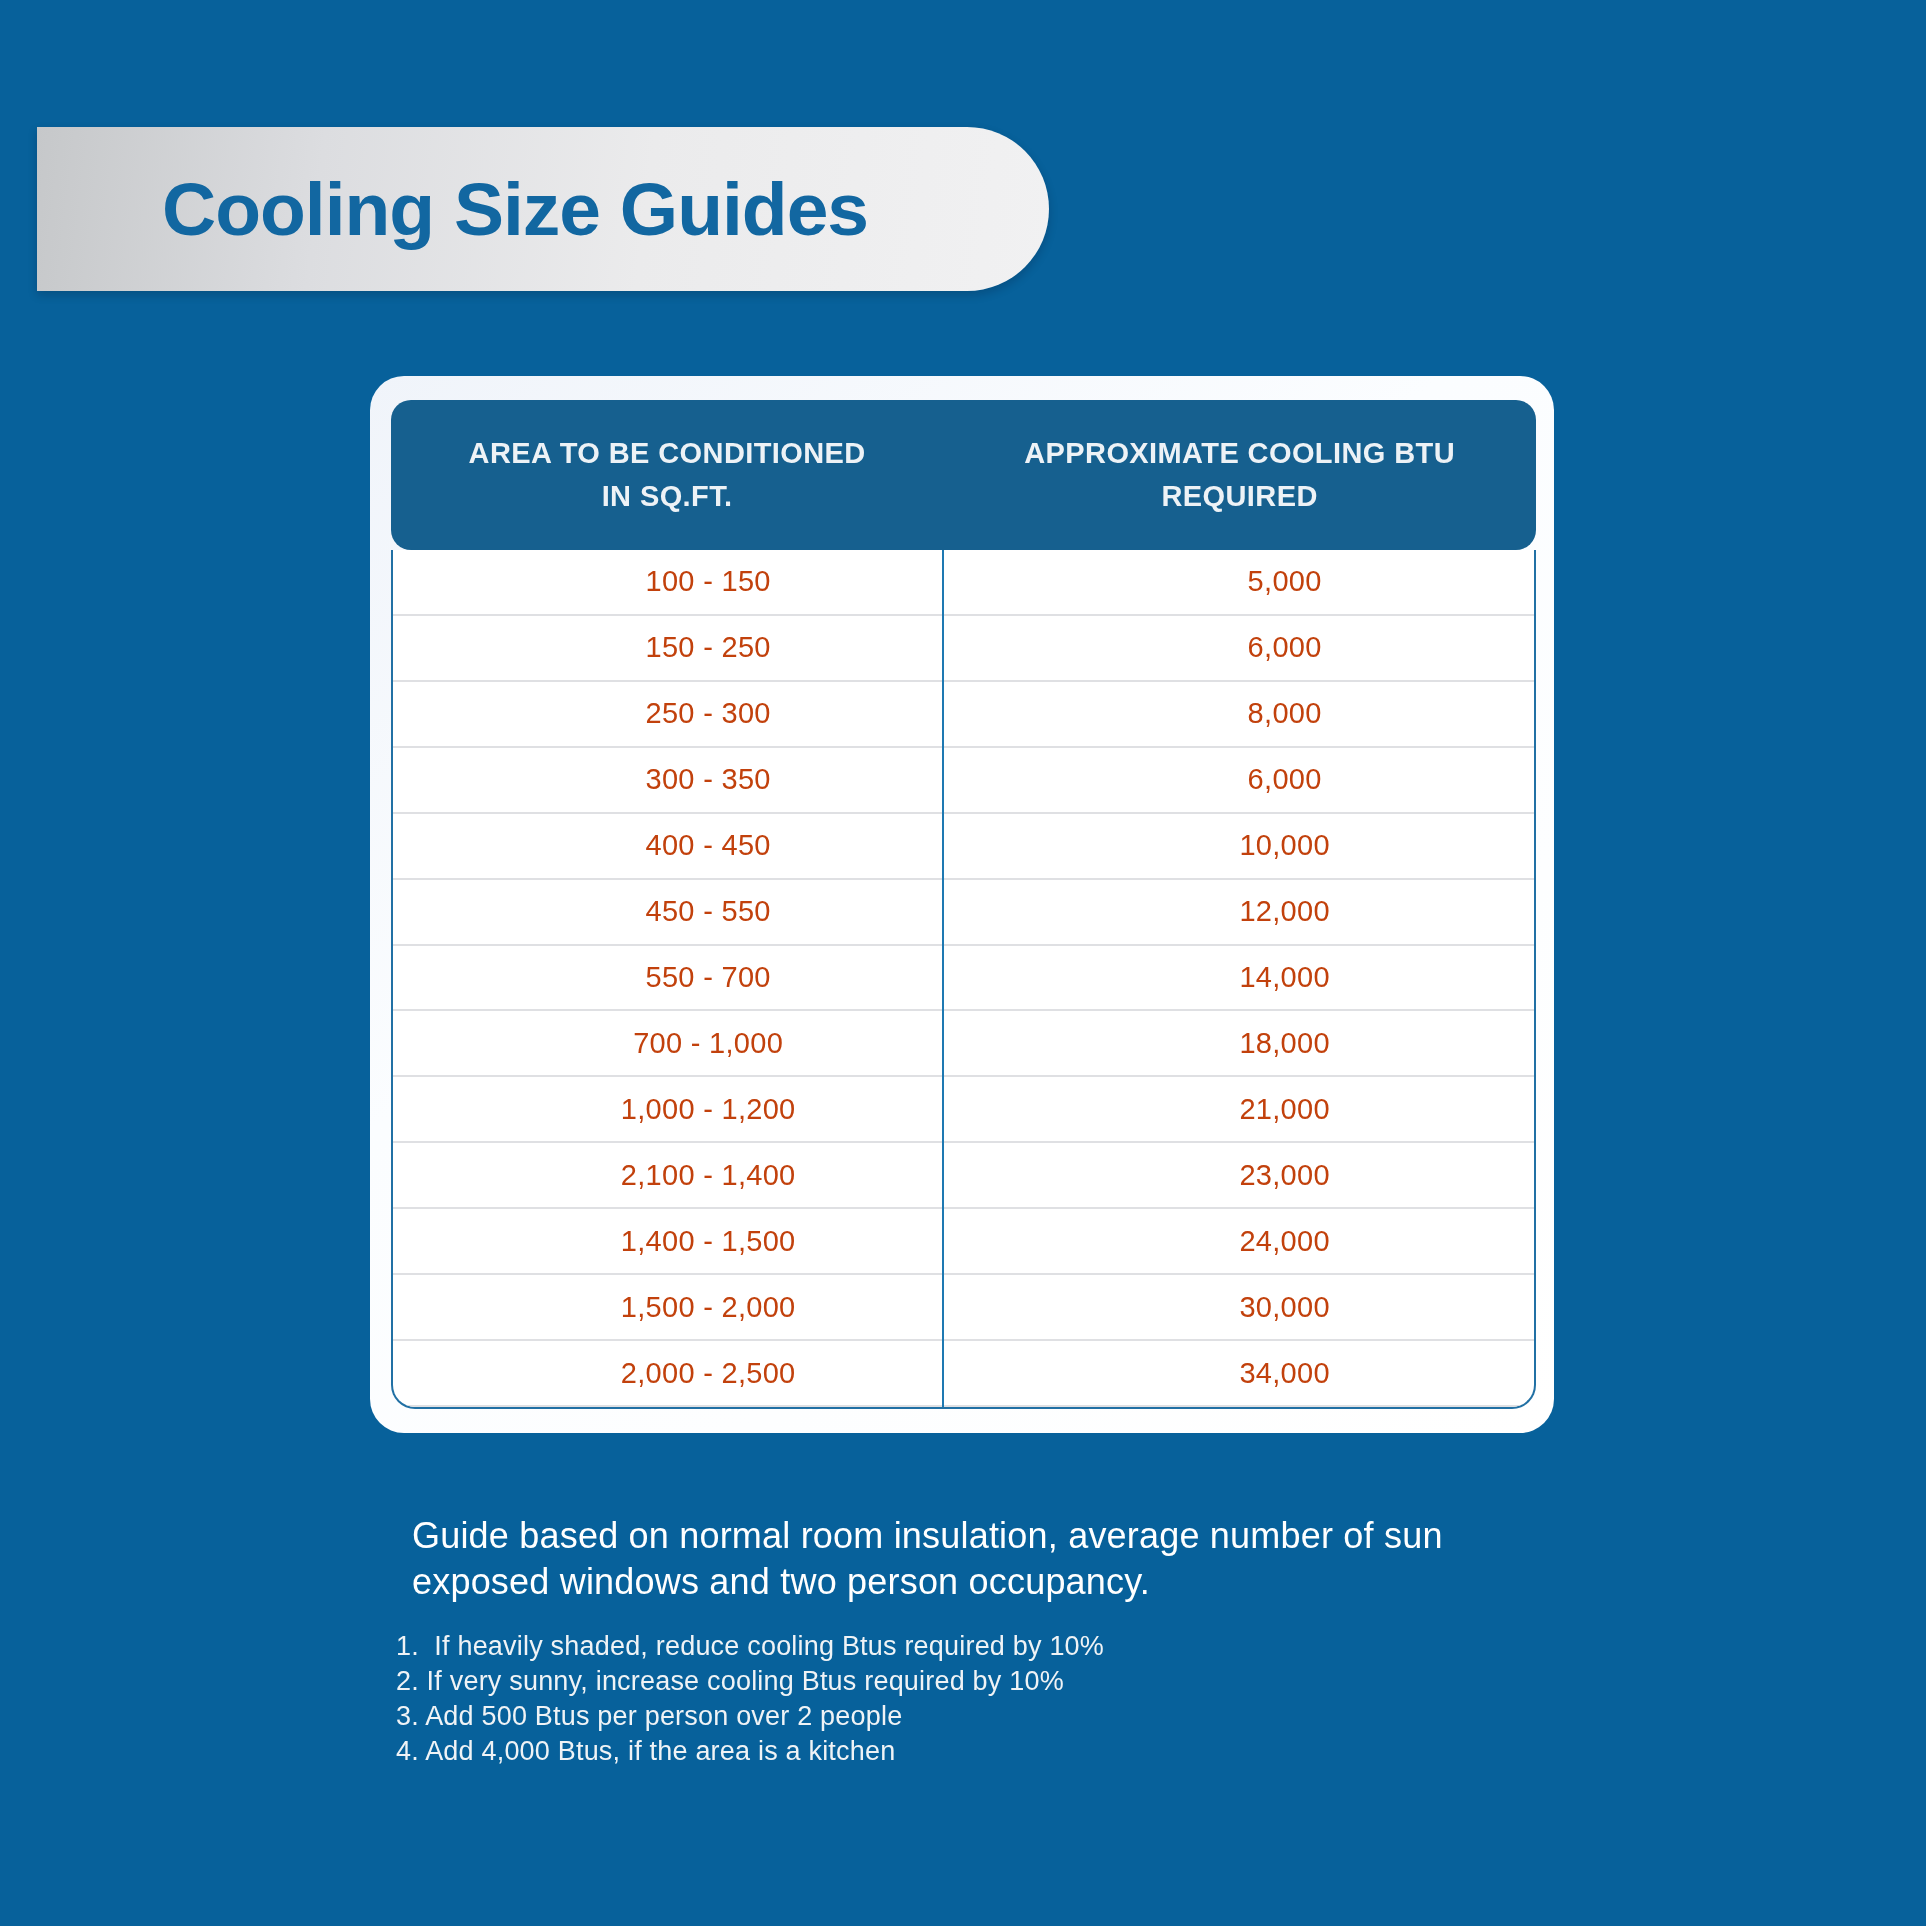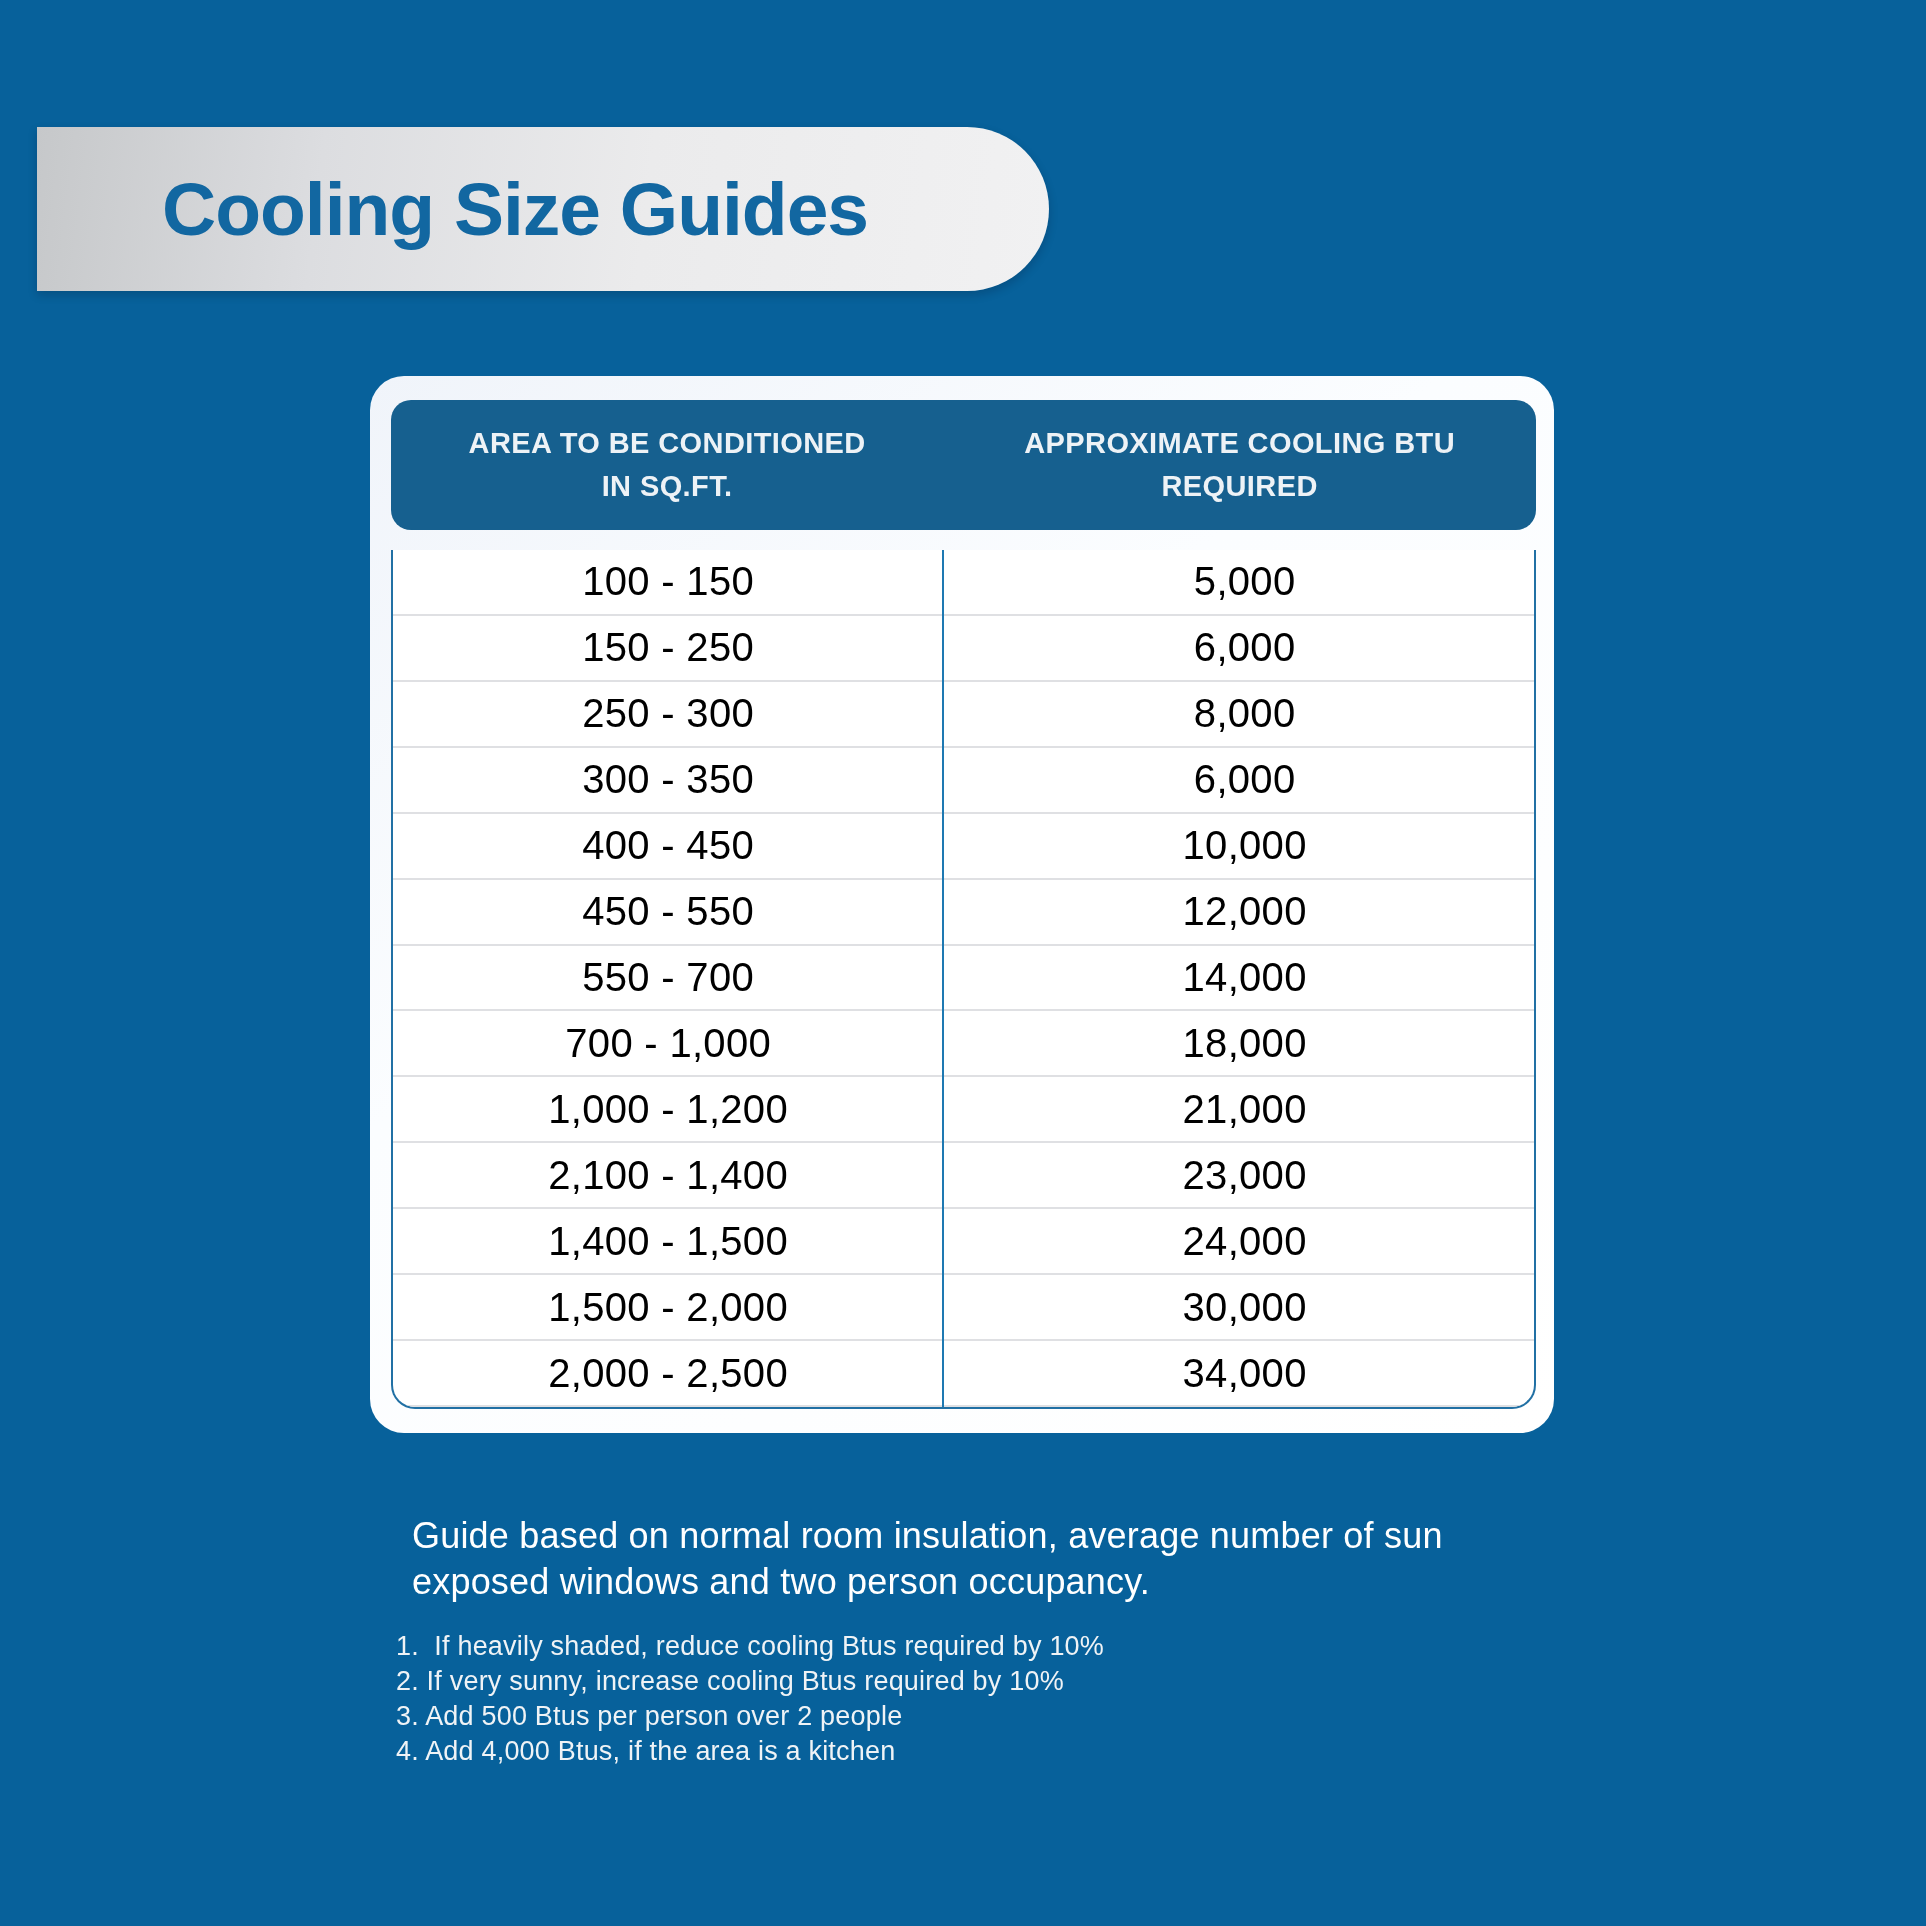--- a/index.html
+++ b/index.html
@@ -45,21 +45,21 @@
     width: 1184px;
     height: 1057px;
     border-radius: 34px;
     background: linear-gradient(145deg, #f0f4fa 0%, #fbfdff 40%, #ffffff 100%);
   }
   .thead {
     position: absolute;
     left: 21px;
     top: 24px;
     width: 1145px;
-    height: 130px;
+    height: 150px;
     background: #16608F;
     border-radius: 20px;
     display: flex;
     box-sizing: border-box;
   }
   .th {
     display: flex;
     align-items: center;
     justify-content: center;
     text-align: center;
@@ -91,23 +91,24 @@
   .trow {
     flex: 1;
     display: flex;
     border-bottom: 2px solid #DFE0E3;
   }
   .trow:last-child { border-bottom: none; }
   .td {
     display: flex;
     align-items: center;
     justify-content: center;
-    font-size: 40px;
-    color: #000000;
+    font-size: 29px;
+    color: #c2410c;
     letter-spacing: 0.3px;
+    margin-left: 40px;
   }
   .td.area { width: 48.23%; }
   .td.btu  { flex: 1; padding-left: 12px; }
   .col-divider {
     position: absolute;
     left: calc(48.23% - 1px);
     top: 0;
     bottom: 0;
     width: 2px;
     background: #1E79B2;

